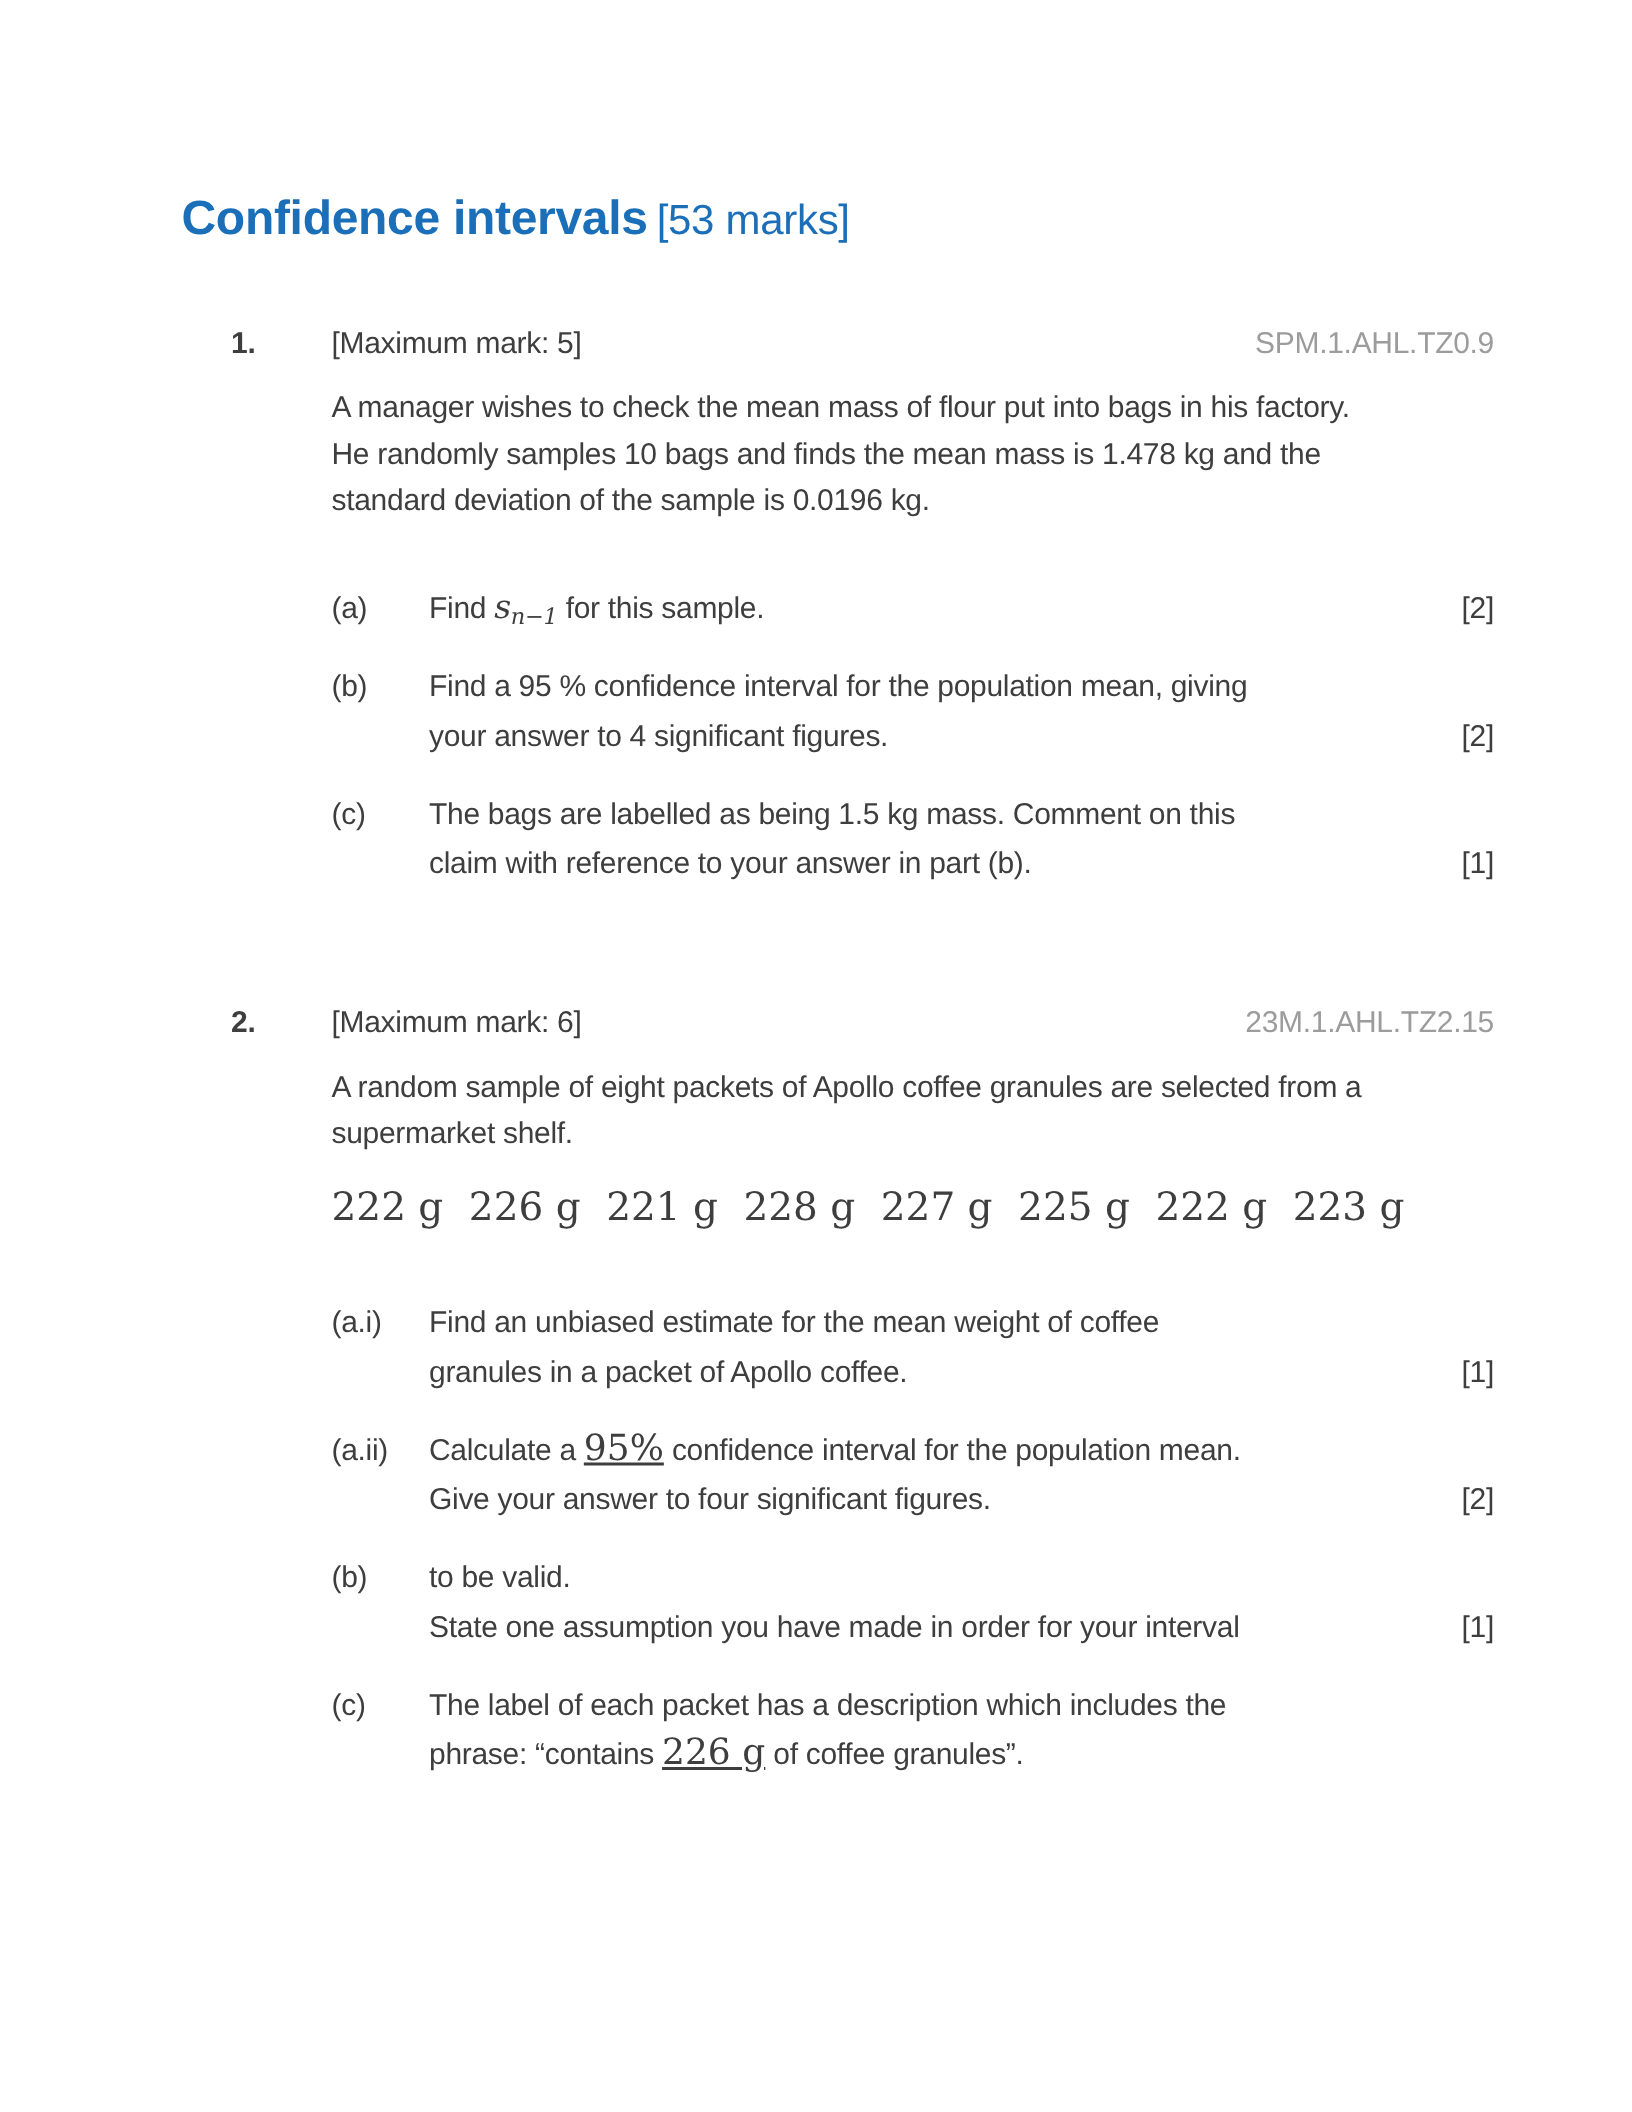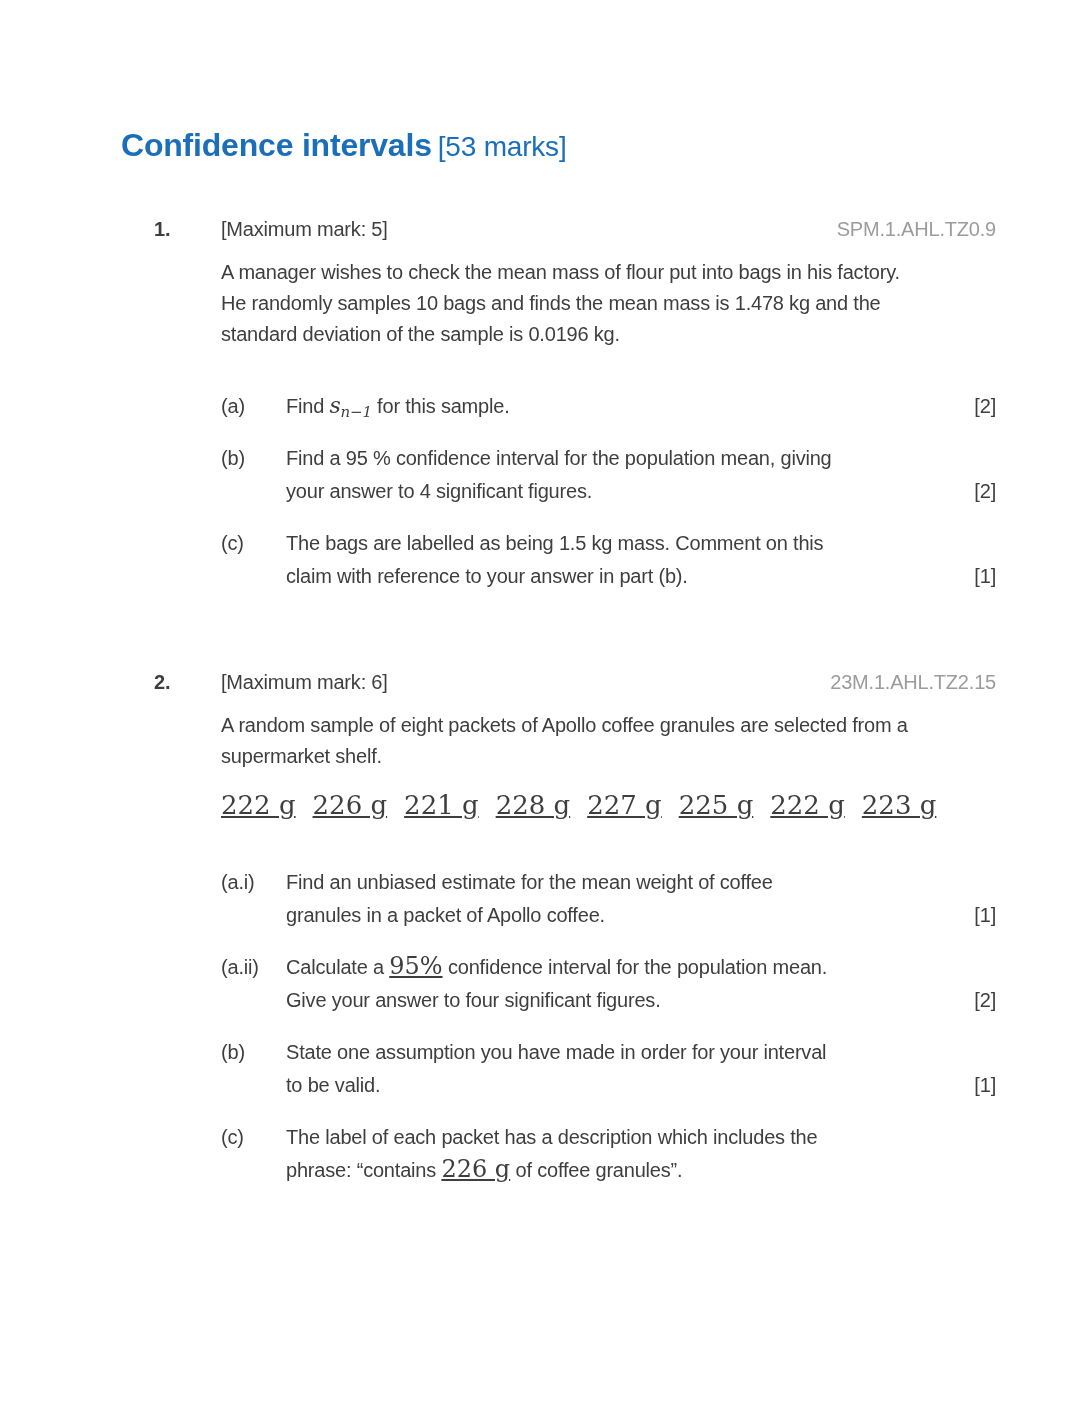--- a/index.html
+++ b/index.html
@@ -46,21 +46,20 @@
   .stem .line { display: block; }
   .weights-intro { margin: 18px 0 0 0; font-size: 20px; line-height: 31px; }
   .weights {
     margin-top: 14px;
     display: flex;
     gap: 17px;
     font-family: "DejaVu Serif", serif;
     font-size: 26px;
     line-height: 38px;
     letter-spacing: 0;
-    text-decoration: underline;
   }
   .parts { margin-top: 40px; }
   .q2 .parts { margin-top: 42px; }
   .part {
     display: flex;
     font-size: 20px;
     line-height: 33px;
     margin-bottom: 19px;
   }
   .part:last-child { margin-bottom: 0; }
@@ -170,22 +169,22 @@
           <span class="part-label">(a.ii)</span>
           <div class="part-lines">
             <span class="line"><span>Calculate a </span><span class="mathnum">95%</span><span> confidence interval for the population mean.</span></span>
             <span class="line">Give your answer to four significant figures.</span>
           </div>
           <span class="part-marks">[2]</span>
         </div>
         <div class="part">
           <span class="part-label">(b)</span>
           <div class="part-lines">
+            <span class="line">to be valid.</span>
             <span class="line">State one assumption you have made in order for your interval</span>
-            <span class="line">to be valid.</span>
           </div>
           <span class="part-marks">[1]</span>
         </div>
         <div class="part">
           <span class="part-label">(c)</span>
           <div class="part-lines">
             <span class="line">The label of each packet has a description which includes the</span>
             <span class="line"><span>phrase: “contains </span><span class="mathnum">226 g</span><span> of coffee granules”.</span></span>
           </div>
           <span class="part-marks"></span>

